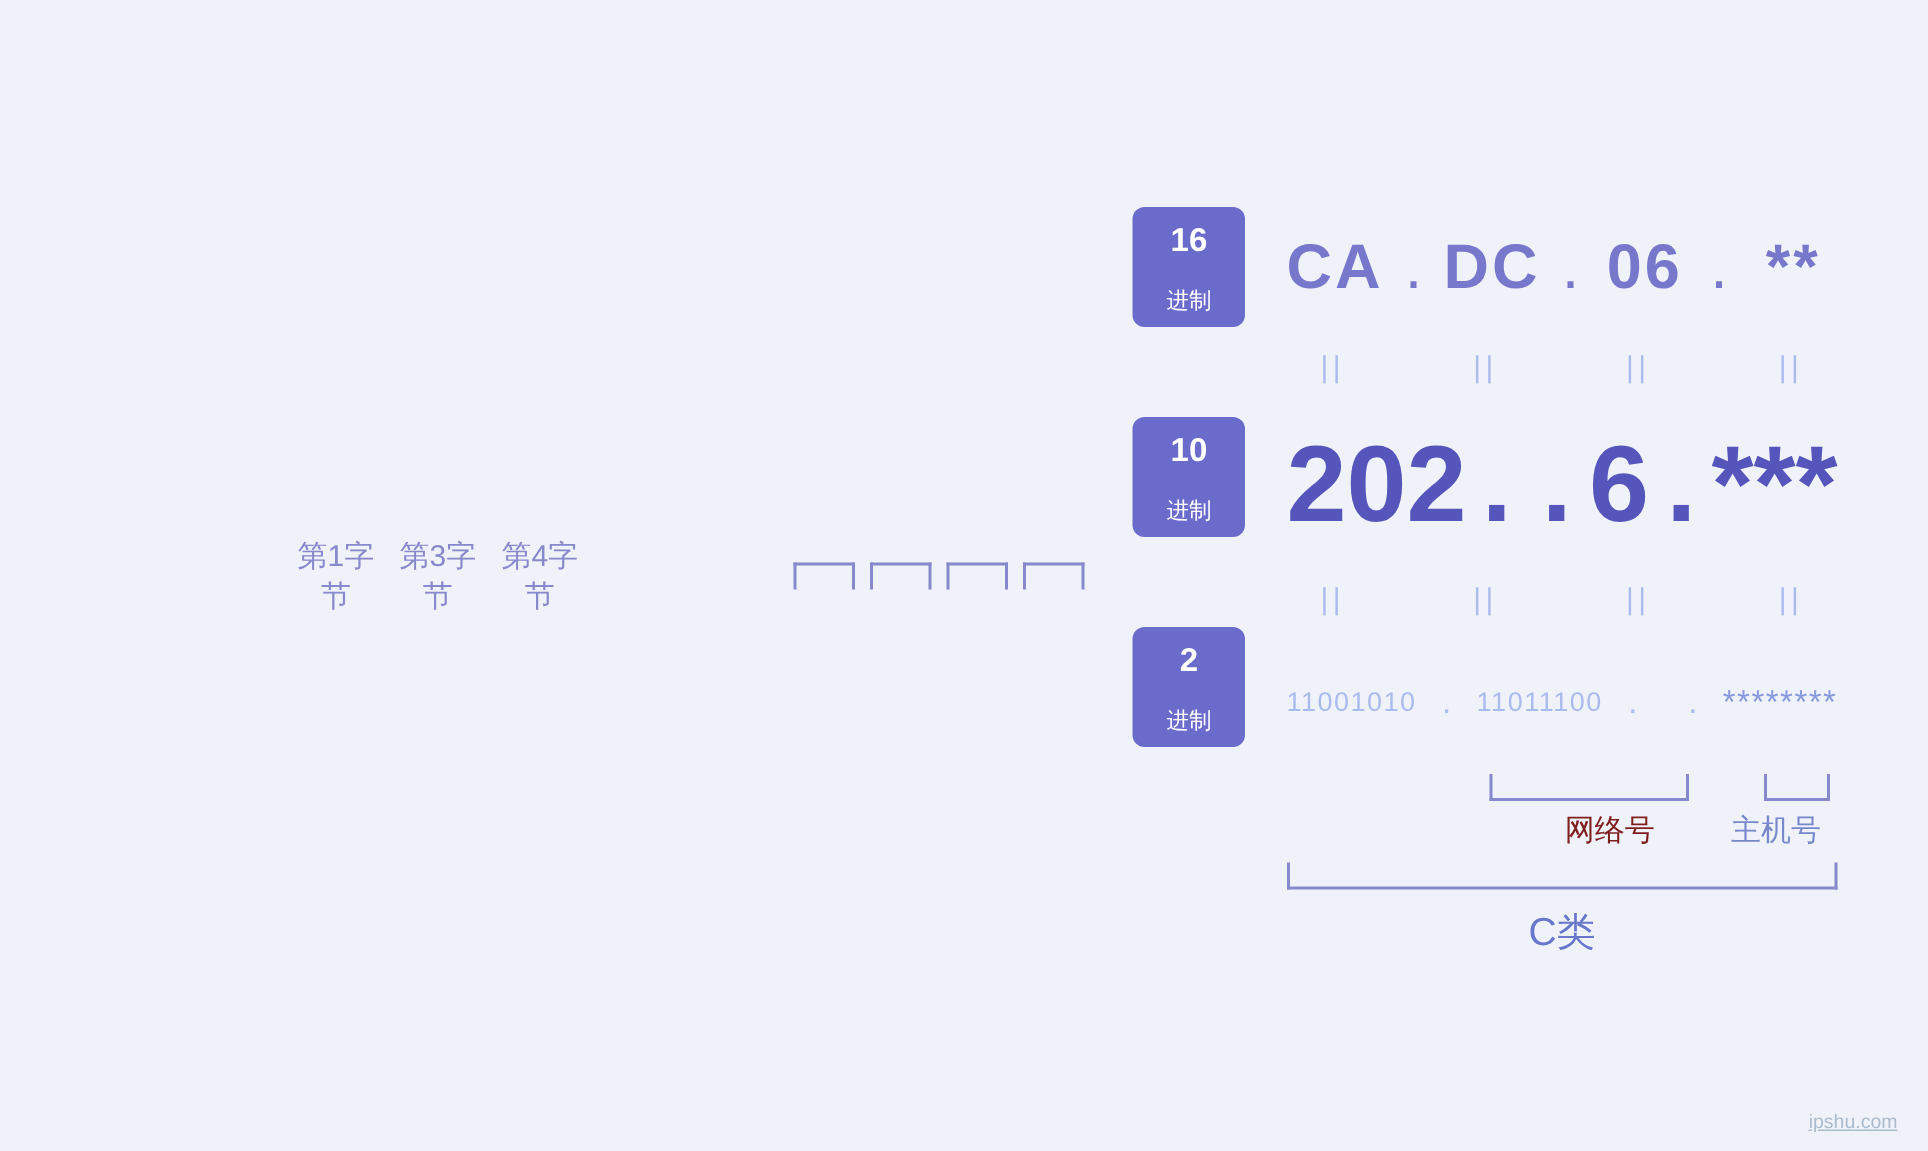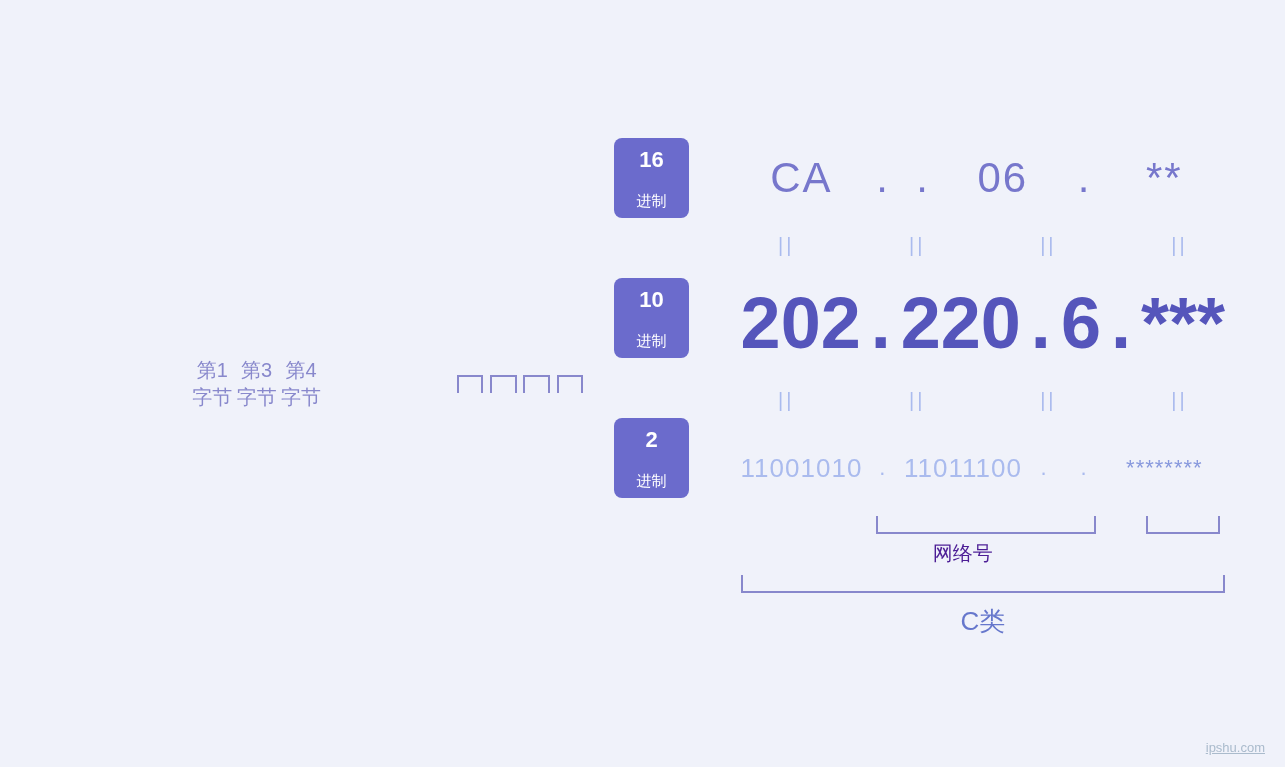--- a/index.html
+++ b/index.html
@@ -61,21 +61,20 @@
       border-top: 2px solid #8888cc;
       border-left: 2px solid #8888cc;
       border-right: 2px solid #8888cc;
     }
 
     
     .main-area {
       display: flex;
       width: 100%;
       align-items: stretch;
-      gap: 24px;
     }
 
     
     .label-col {
       width: 130px;
       display: flex;
       flex-direction: column;
       gap: 0;
     }
 
@@ -138,21 +137,21 @@
 
     .data-cell {
       flex: 1;
       text-align: center;
       position: relative;
     }
 
     .hex-value {
       color: #7777cc;
       font-size: 42px;
-      font-weight: 400;
+      font-weight: 700;
       letter-spacing: 2px;
     }
 
     .hex-value.hidden {
       color: #7777cc;
       font-size: 42px;
     }
 
     .dec-value {
       color: #5555bb;
@@ -160,21 +159,21 @@
       font-weight: bold;
     }
 
     .dec-value.hidden {
       color: #5555bb;
       font-size: 72px;
     }
 
     .bin-value {
       color: #aabbee;
-      font-size: 26px;
+      font-size: 18px;
       letter-spacing: 1px;
     }
 
     .bin-value.hidden {
       color: #8899dd;
       font-size: 22px;
     }
 
     .dot-separator {
       width: 40px;
@@ -290,20 +289,23 @@
 
     <div class="data-col">
 
       <div class="data-row">
         <div class="data-cell">
           <span class="hex-value">CA</span>
         </div>
         <div class="dot-separator">
           <span class="dot-hex">.</span>
         </div>
+        <div class="data-cell">
+          <span class="hex-value">DC</span>
+        </div>
         <div class="dot-separator">
           <span class="dot-hex">.</span>
         </div>
         <div class="data-cell">
           <span class="hex-value">06</span>
         </div>
         <div class="dot-separator">
           <span class="dot-hex">.</span>
         </div>
         <div class="data-cell">
@@ -328,23 +330,20 @@
           <span class="eq-marks">||</span>
         </div>
       </div>
 
       <div class="data-row" style="height:100px;">
         <div class="data-cell">
           <span class="dec-value">202</span>
         </div>
         <div class="dot-separator">
           <span class="dot-dec">.</span>
-        </div>
-        <div class="data-cell">
-          <span class="dec-value">220</span>
         </div>
         <div class="dot-separator">
           <span class="dot-dec">.</span>
         </div>
         <div class="data-cell">
           <span class="dec-value">6</span>
         </div>
         <div class="dot-separator">
           <span class="dot-dec">.</span>
         </div>
@@ -398,22 +397,23 @@
             <div style="flex: 3 1 0%; display: flex; justify-content: stretch; padding: 0px 5px;">
               <div style="flex: 1 1 0%; height: 18px; border-bottom: 2px solid rgb(136, 136, 204); border-left: 2px solid rgb(136, 136, 204); border-right: 2px solid rgb(136, 136, 204);"></div>
             </div>
             <div style="width: 40px; flex-shrink: 0;"></div>
             <div style="flex: 1 1 0%; display: flex; justify-content: stretch; padding: 0px 5px;">
               <div style="flex: 1 1 0%; height: 18px; border-bottom: 2px solid rgb(136, 136, 204); border-left: 2px solid rgb(136, 136, 204); border-right: 2px solid rgb(136, 136, 204);"></div>
             </div>
           </div>
 
         <div style="display: flex; margin-top: 6px;">
-            <div style="flex: 3 1 0%; text-align: center; color: #4c1d95; font-size: 20px;">网络号</div>
+            <div style="flex: 3 1 0%; text-align: right; color: #7f1d1d; font-size: 20px;">网络号</div>
             <div style="width: 40px; flex-shrink: 0;"></div>
+            <div style="flex: 1 1 0%; text-align: center; color: rgb(119, 136, 204); font-size: 20px;">主机号</div>
           </div>
 
         <div style="margin-top:8px;display:flex;">
           <div style="flex:1;height:18px;border-bottom:2px solid #8888cc;border-left:2px solid #8888cc;border-right:2px solid #8888cc;"></div>
         </div>
 
         <div style="text-align:center;margin-top:11px;">
           <span style="color:#6677cc;font-size:26px;">C类</span>
         </div>
       </div>

